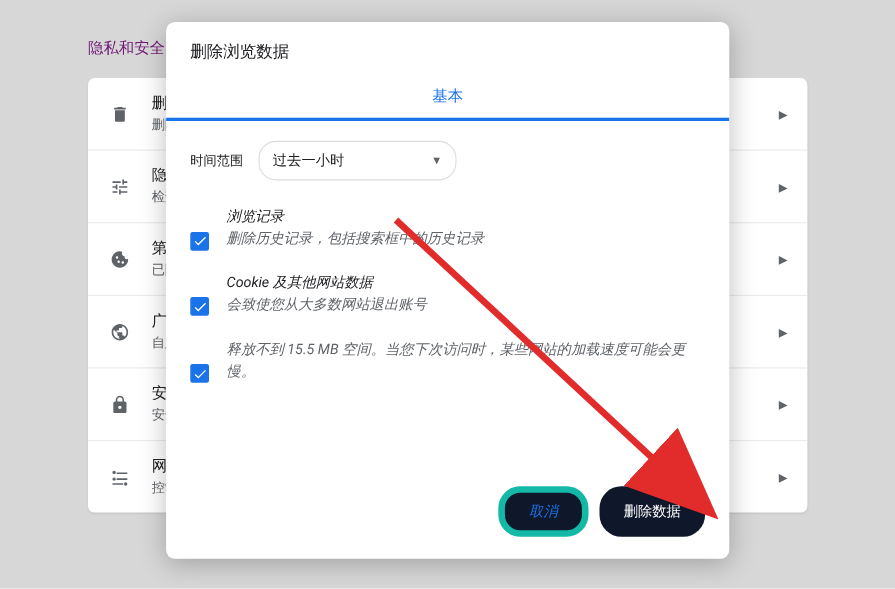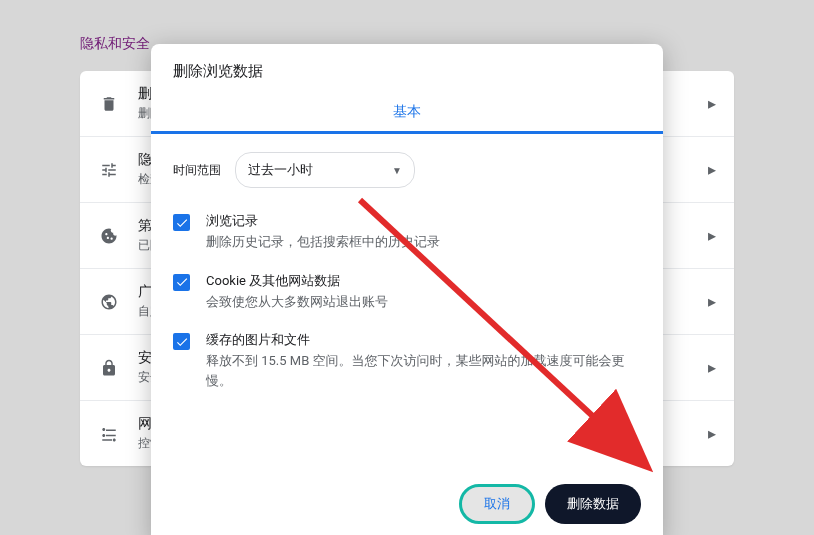--- a/index.html
+++ b/index.html
@@ -48,21 +48,21 @@
     .row-sub { font-size: 12px; color: #5f6368; margin-top: 2px; }
     .chevron { color: #5f6368; font-size: 16px; flex-shrink: 0; }
 
     
     .modal-backdrop {
       position: absolute;
       inset: 0;
       display: flex;
       justify-content: center;
       align-items: flex-start;
-      padding-top: 44px;
+      padding-top: 20px;
     }
     .modal {
       width: 512px;
       background: #fff;
       border-radius: 8px;
       box-shadow: 0 4px 24px rgba(0,0,0,0.25);
       overflow: hidden;
     }
     .modal-title {
       font-size: 15px;
@@ -116,22 +116,23 @@
       justify-content: space-between;
       cursor: pointer;
     }
     .select-caret {
       font-size: 10px;
       color: #5f6368;
       margin-left: 40px;
     }
     .check-row {
       display: flex;
-      align-items: flex-start;
+      align-items: flex-end;
       margin-bottom: 20px;
+      font-style: italic;
     }
     .checkbox {
       width: 17px;
       height: 17px;
       background: #1a73e8;
       border-radius: 2px;
       margin-right: 16px;
       margin-top: 2px;
       flex-shrink: 0;
       display: flex;
@@ -150,23 +151,24 @@
       padding: 68px 22px 20px;
     }
     .btn {
       padding: 8px 22px;
       border-radius: 20px;
       font-size: 13px;
       cursor: pointer;
       border: none;
     }
     .btn-cancel {
-      background: #e5e5e5;
+      background: #0f172a;
       color: #1a73e8;
-      border: 3px solid #14b8a6;
+      border: 6px solid #14b8a6;
+      font-style: italic;
     }
     .btn-primary {
       background: #0f172a;
       color: #fff;
     }
     
     .arrow-svg {
       position: absolute;
       top: 190px;
       left: 350px;
@@ -295,21 +297,20 @@
         </div>
       </div>
 
       <div class="check-row">
         <div class="checkbox">
             <svg viewBox="0 0 24 24">
               <path d="M9 16.17L4.83 12l-1.42 1.41L9 19 21 7l-1.41-1.41z"></path>
             </svg>
           </div>
         <div class="check-text">
-          <div class="check-title">缓存的图片和文件</div>
           <div class="check-sub">释放不到 15.5 MB 空间。当您下次访问时，某些网站的加载速度可能会更慢。</div>
         </div>
       </div>
     </div>
     <div class="modal-footer">
       <button class="btn btn-cancel">取消</button>
       <button class="btn btn-primary">删除数据</button>
     </div>
   </div>
 </div>

